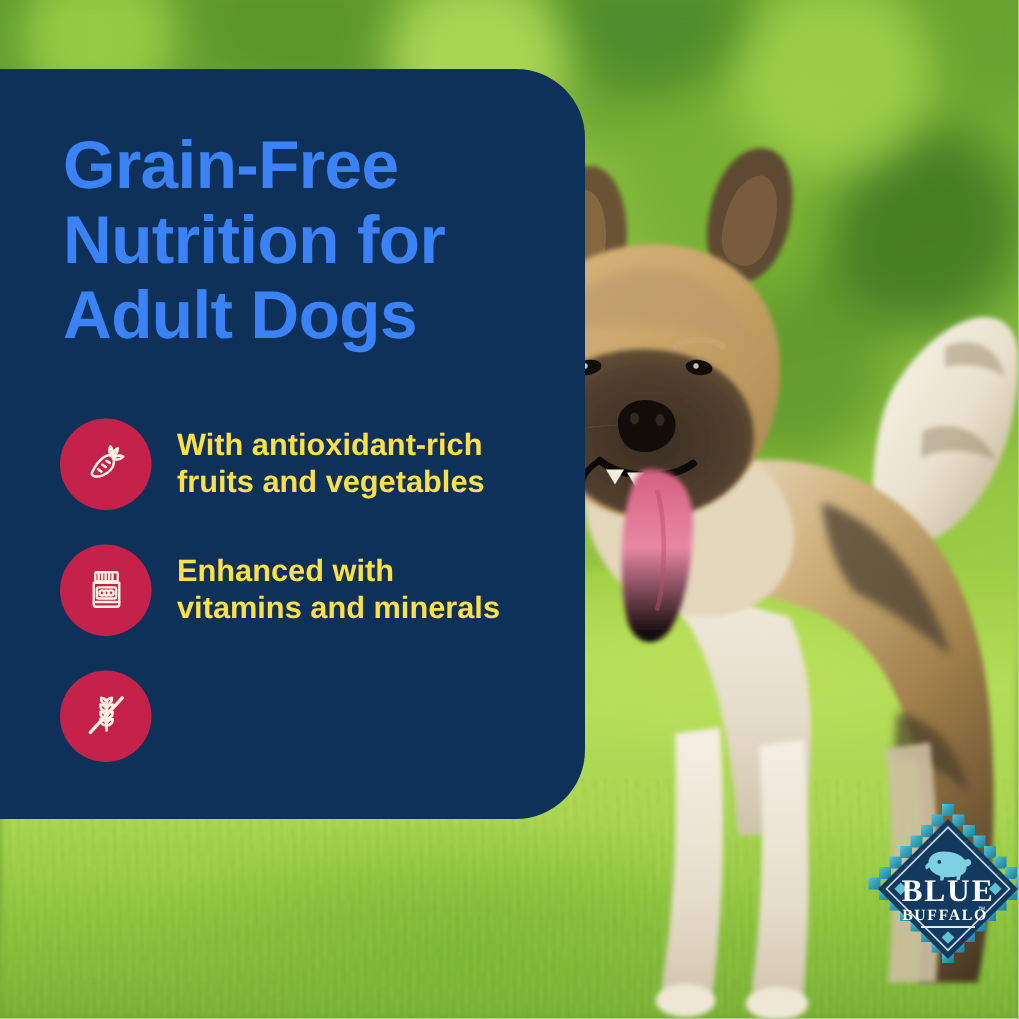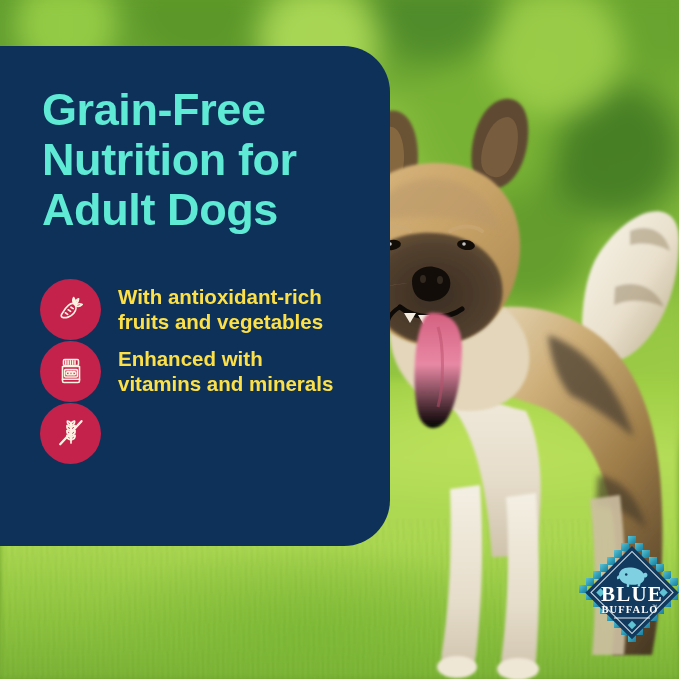--- a/index.html
+++ b/index.html
@@ -61,31 +61,31 @@
 
   
   .panel{
     position:absolute;left:0;top:46px;width:390px;height:500px;
     background:#0d3159;
     border-radius:0 46px 46px 0;
   }
 
   .title{
     position:absolute;left:42px;top:39px;width:330px;
-    color:#5eead4;
+    color:#3b82f6;
     font-size:45px;
     line-height:50px;
     font-weight:700;
     letter-spacing:-.4px;
     white-space:pre-line;
   }
 
   .bullets{position:absolute;left:40px;top:232px;width:340px;}
   .bullet{position:relative;display:flex;align-items:center;min-height:62px;}
-  .bullet + .bullet{margin-top:0;}
+  .bullet + .bullet{margin-top:22px;}
 
   .badge{
     flex:0 0 auto;
     width:61px;height:61px;border-radius:50%;
     background:#c4214b;
     display:flex;align-items:center;justify-content:center;
   }
   .badge svg{display:block;}
 
   .bullet-text{

